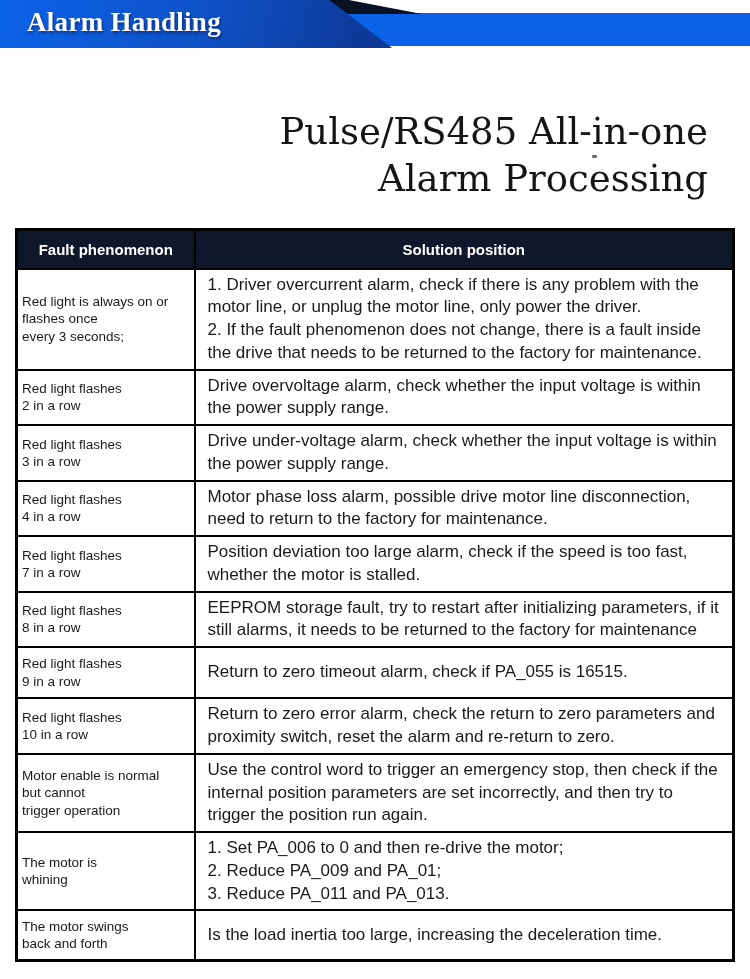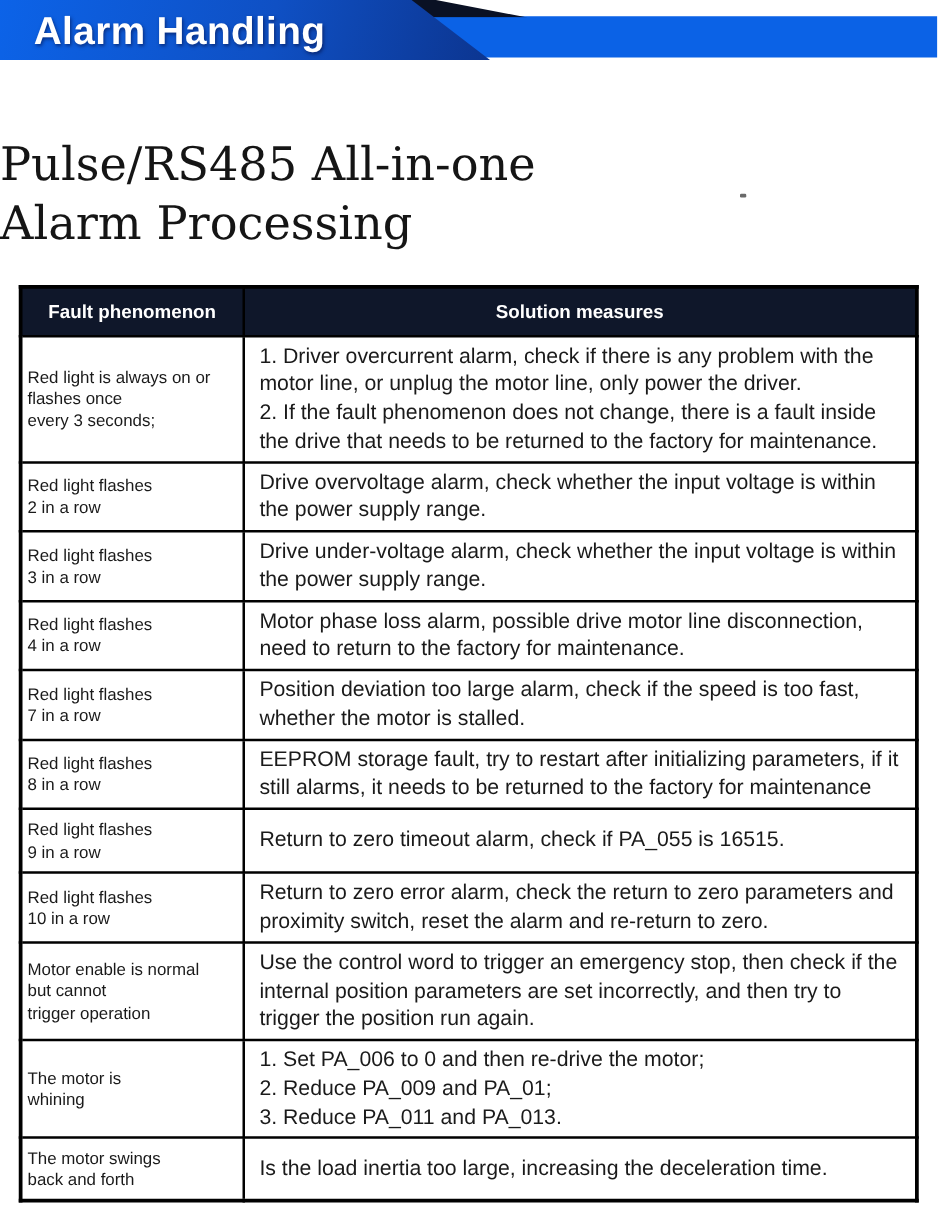--- a/index.html
+++ b/index.html
@@ -13,27 +13,27 @@
   .banner-wedge{
     position:absolute;top:0;left:300px;width:122px;height:14px;background:#0a1124;
     clip-path:polygon(0 0,40% 0,100% 100%,0 100%);
   }
   .banner-main{
     position:absolute;top:0;left:0;width:392px;height:48px;
     background:linear-gradient(104deg,#0c63e8 0%,#0f50c4 55%,#0c3590 100%);
     clip-path:polygon(0 0,84% 0,100% 100%,0 100%);
   }
   .banner-main h1{
-    margin:0;padding:7px 0 0 27px;font-size:31px;font-weight:700;color:#ffffff;
+    margin:0;padding:7px 0 0 27px;font-size:27px;font-weight:700;color:#ffffff;
     letter-spacing:.3px;text-shadow:1px 2px 3px rgba(0,0,40,.5);
-    font-family:Liberation Sans, sans-serif;
+    font-family:Liberation Serif, serif;
   }
   
   .doc-title{
-    position:absolute;top:108px;left:0;width:708px;text-align:left;
+    position:absolute;top:108px;left:0;width:708px;text-align:right;
     font-family:"DejaVu Serif", serif;font-size:37px;line-height:47px;color:#151515;
   }
   .stray{position:absolute;left:592px;top:155px;width:5px;height:3px;background:#6a6a6a;border-radius:1px;}
   
   table.alarm{
     position:absolute;top:228px;left:15px;width:720px;
     border-collapse:collapse;table-layout:fixed;border:3px solid #000;
   }
   table.alarm th,table.alarm td{border:2px solid #000;vertical-align:middle;}
   table.alarm thead tr{height:39px;}
@@ -69,21 +69,21 @@
   <span class="stray"></span>
 
   <table class="alarm">
     <colgroup>
         <col style="width:178px">
         <col>
       </colgroup>
     <thead>
       <tr>
         <th>Fault phenomenon</th>
-        <th>Solution measures</th>
+        <th>Solution position</th>
       </tr>
     </thead>
     <tbody>
       <tr class="h91">
         <td class="fault">Red light is always on or
 flashes once
 every 3 seconds;</td>
         <td class="sol">1. Driver overcurrent alarm, check if there is any problem with the motor line, or unplug the motor line, only power the driver.
 2. If the fault phenomenon does not change, there is a fault inside the drive that needs to be returned to the factory for maintenance.</td>
       </tr>

